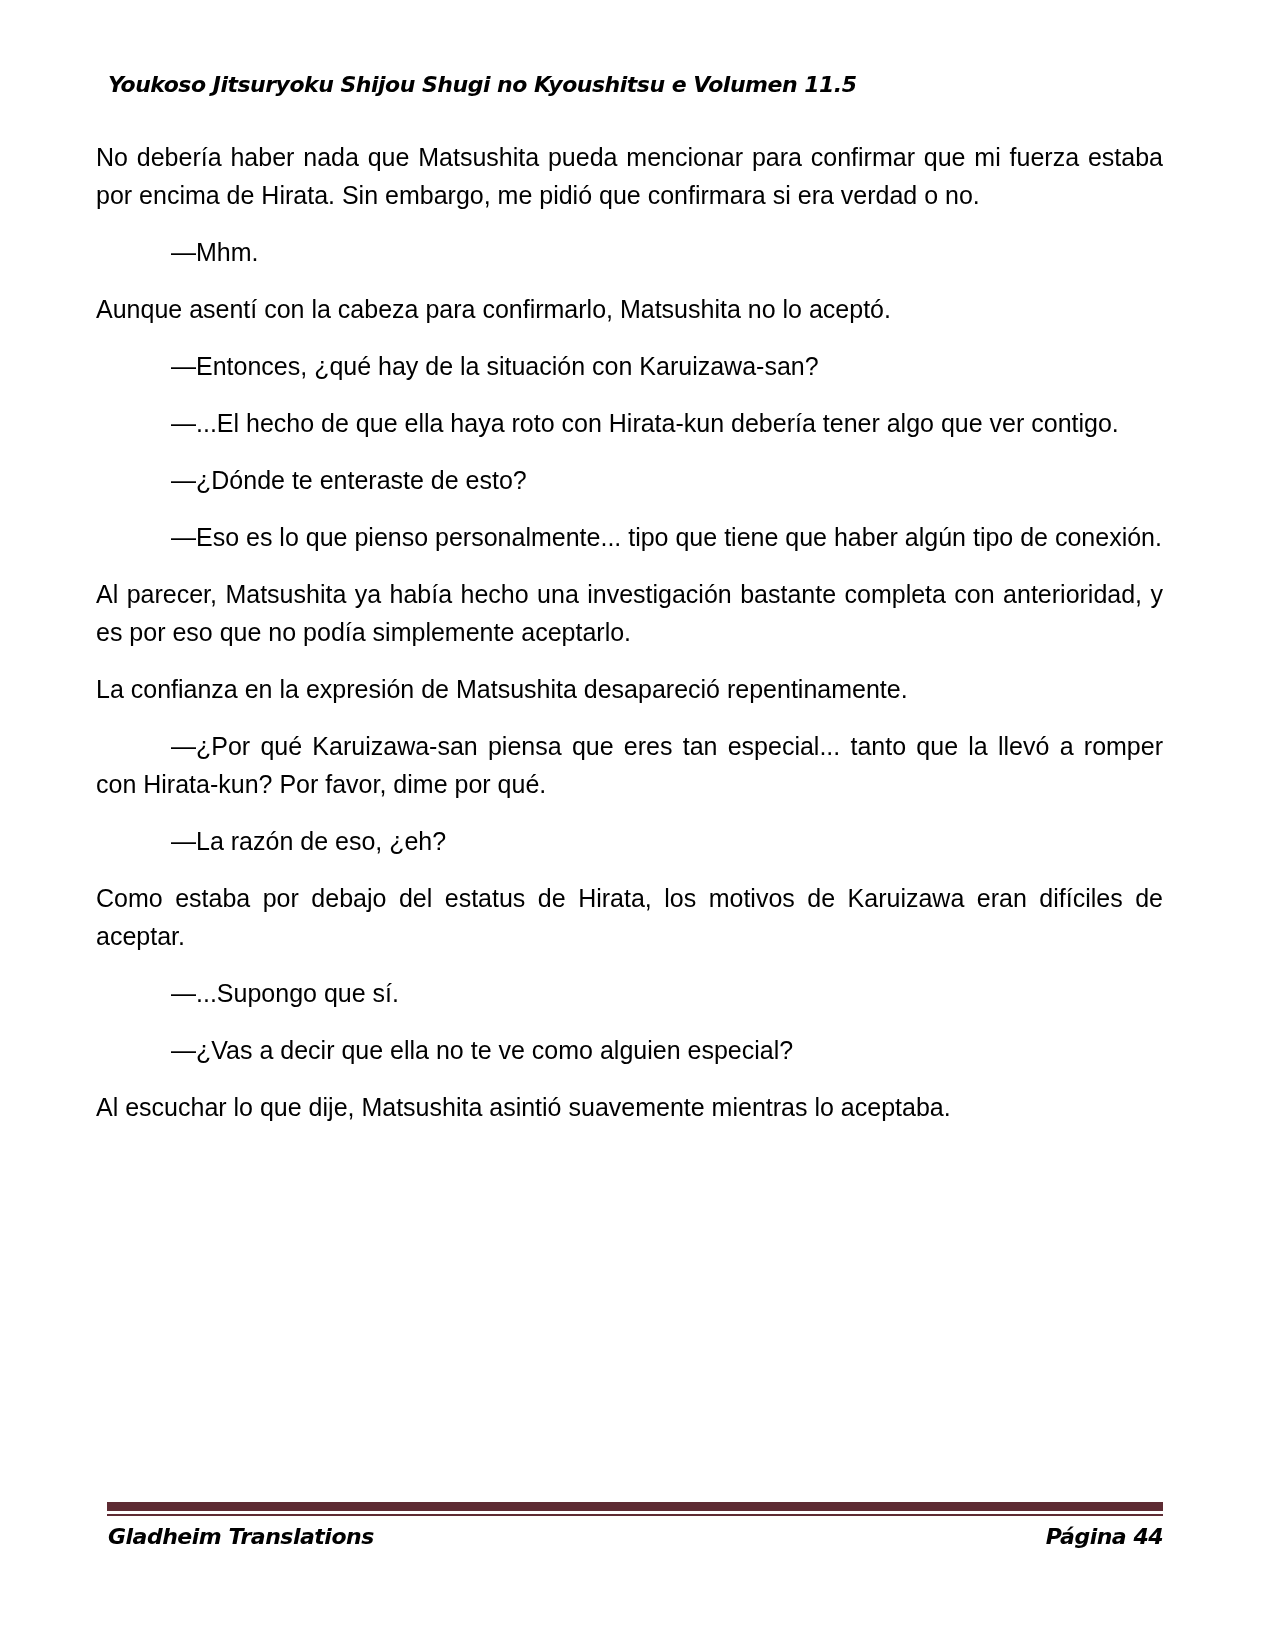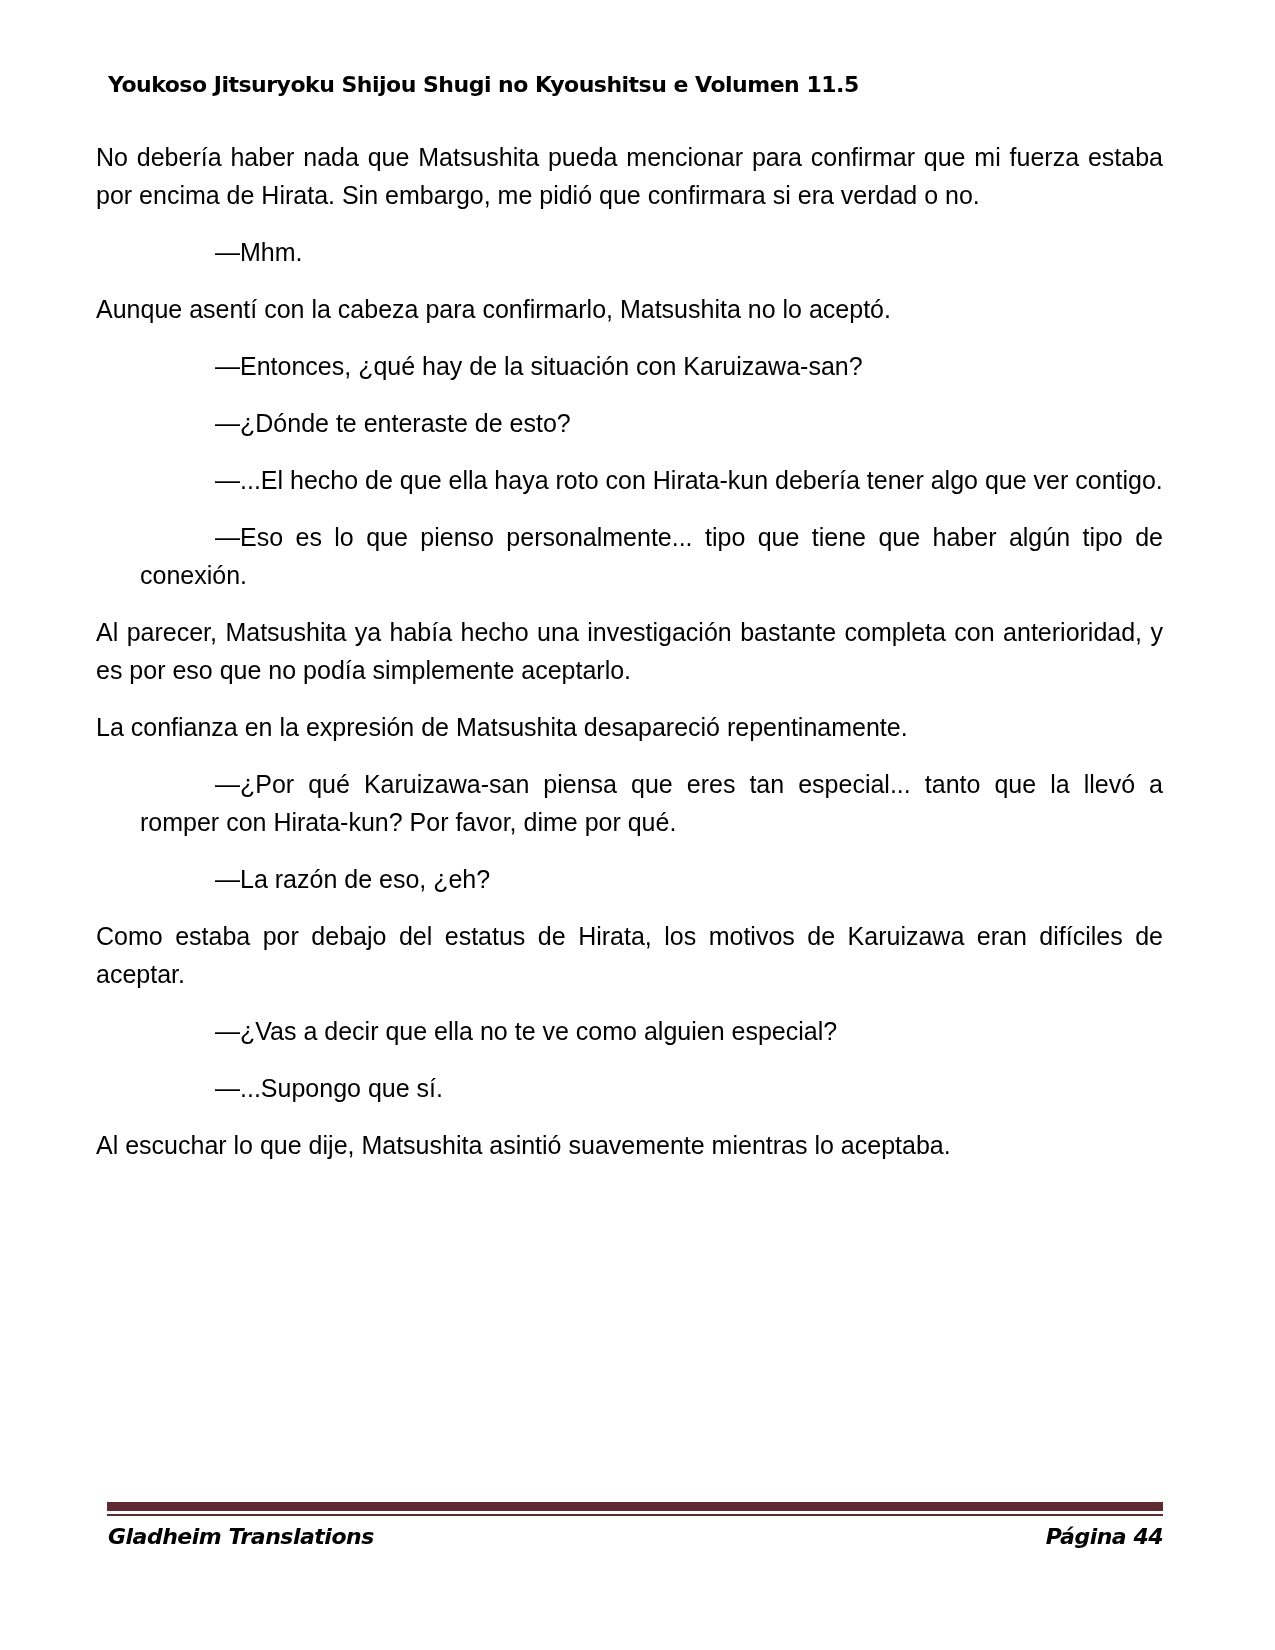--- a/index.html
+++ b/index.html
@@ -16,20 +16,21 @@
     overflow: hidden;
   }
 
   .running-header {
     position: absolute;
     top: 72px;
     left: 108px;
     right: 98px;
     font-family: "DejaVu Sans", sans-serif;
     font-weight: bold;
+    font-style: italic;
     font-size: 22px;
     letter-spacing: -0.5px;
     color: #000000;
     white-space: nowrap;
   }
 
   .body-text {
     position: absolute;
     top: 138px;
     left: 96px;
@@ -38,21 +39,21 @@
 
   .body-text p {
     font-size: 25px;
     line-height: 38px;
     text-align: justify;
     text-align-last: left;
     margin-bottom: 19px;
     color: #000000;
   }
 
-  .body-text p.dialogue { text-indent: 75px; margin-left: 44px; }
+  .body-text p.dialogue { text-indent: 75px; }
   .body-text p.narration { text-indent: 0; }
 
   .footer-rule {
     position: absolute;
     top: 1502px;
     left: 107px;
     right: 112px;
     height: 16px;
   }
   .footer-rule .thick {
@@ -86,30 +87,30 @@
 
 <div class="page">
 
   <div class="running-header">Youkoso Jitsuryoku Shijou Shugi no Kyoushitsu e Volumen 11.5</div>
 
   <div class="body-text" id="body-text">
       <p class="narration">No debería haber nada que Matsushita pueda mencionar para confirmar que mi fuerza estaba por encima de Hirata. Sin embargo, me pidió que confirmara si era verdad o no.</p>
       <p class="dialogue">—Mhm.</p>
       <p class="narration">Aunque asentí con la cabeza para confirmarlo, Matsushita no lo aceptó.</p>
       <p class="dialogue">—Entonces, ¿qué hay de la situación con Karuizawa-san?</p>
+      <p class="dialogue">—...El hecho de que ella haya roto con Hirata-kun debería tener algo que ver contigo.</p>
       <p class="dialogue">—¿Dónde te enteraste de esto?</p>
-      <p class="dialogue">—...El hecho de que ella haya roto con Hirata-kun debería tener algo que ver contigo.</p>
       <p class="dialogue">—Eso es lo que pienso personalmente... tipo que tiene que haber algún tipo de conexión.</p>
       <p class="narration">Al parecer, Matsushita ya había hecho una investigación bastante completa con anterioridad, y es por eso que no podía simplemente aceptarlo.</p>
       <p class="narration">La confianza en la expresión de Matsushita desapareció repentinamente.</p>
       <p class="dialogue">—¿Por qué Karuizawa-san piensa que eres tan especial... tanto que la llevó a romper con Hirata-kun? Por favor, dime por qué.</p>
       <p class="dialogue">—La razón de eso, ¿eh?</p>
       <p class="narration">Como estaba por debajo del estatus de Hirata, los motivos de Karuizawa eran difíciles de aceptar.</p>
+      <p class="dialogue">—...Supongo que sí.</p>
       <p class="dialogue">—¿Vas a decir que ella no te ve como alguien especial?</p>
-      <p class="dialogue">—...Supongo que sí.</p>
       <p class="narration">Al escuchar lo que dije, Matsushita asintió suavemente mientras lo aceptaba.</p>
     </div>
 
   <div class="footer-rule">
     <div class="thick"></div>
     <div class="thin"></div>
   </div>
 
   <div class="running-footer">
     <span>Gladheim Translations</span>

